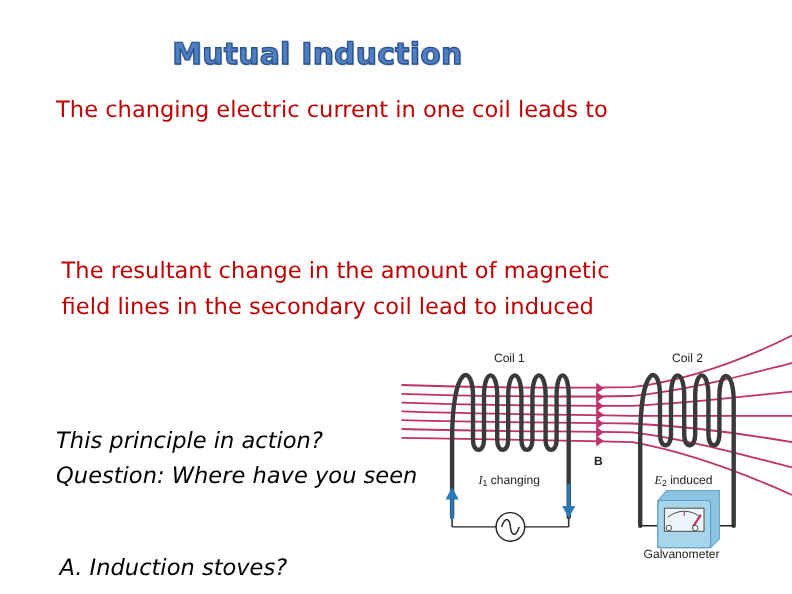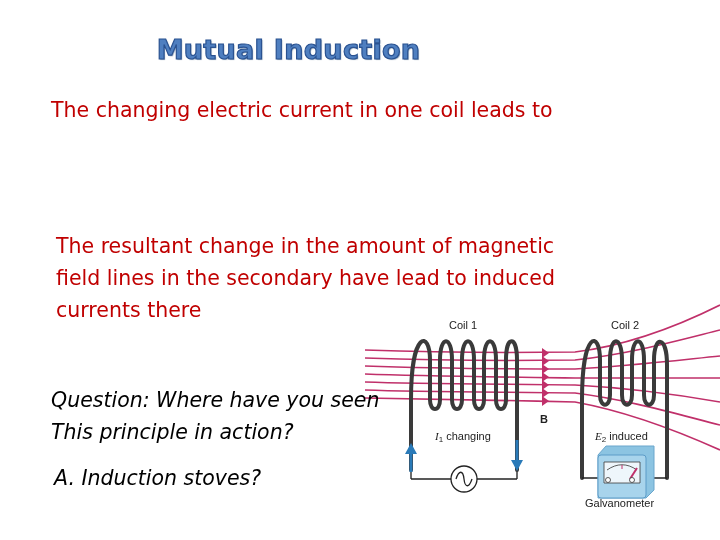--- a/index.html
+++ b/index.html
@@ -1,40 +1,39 @@
 <!DOCTYPE html>
 <html><head>
 <meta charset="utf-8">
 <style>
   html,body{margin:0;padding:0;}
   body{width:720px;height:540px;background:#ffffff;position:relative;overflow:hidden;font-family:"Liberation Sans",sans-serif;}
   .title{position:absolute;left:0;top:34px;width:577px;text-align:center;font-family:"DejaVu Sans",sans-serif;font-weight:bold;font-size:27px;color:#4f7fc0;-webkit-text-stroke:1.2px #2a5291;letter-spacing:0.3px;text-shadow:1px 1px 1px #9ab;}
   .para{position:absolute;font-family:"DejaVu Sans",sans-serif;font-size:20.5px;line-height:32px;color:#c00000;}
-  .p1{left:51px;top:94px;width:600px;}
+  .p1{left:51px;top:83px;width:600px;}
   .p2{left:56px;top:230px;width:600px;}
   .q{position:absolute;font-family:"DejaVu Sans",sans-serif;font-style:italic;font-size:20.5px;line-height:32px;color:#000;}
   .q1{left:51px;top:384px;width:400px;}
-  .q2{left:54px;top:462px;width:400px;}
+  .q2{left:54px;top:500px;width:400px;}
   .para span,.q span{display:block;white-space:nowrap;}
   svg{position:absolute;left:0;top:0;}
   .lbl{font-family:"Liberation Sans",sans-serif;font-size:11px;fill:#222;}
 </style>
 </head>
 <body>
 
 <div class="title">Mutual Induction</div>
 
 <div class="para p1">
   <span>The changing electric current in one coil leads to</span>
 </div>
 
 <div class="para p2">
   <span>The resultant change in the amount of magnetic</span>
-  <span>field lines in the secondary have lead to induced</span>
-  <span>currents there</span>
+  <span>field lines in the secondary coil lead to induced</span>
 </div>
 
 <svg width="720" height="540" viewBox="0 0 720 540">
   <defs>
     <marker id="arrB" markerWidth="8" markerHeight="8" refX="4" refY="4" orient="auto">
       <path d="M0,1 L7,4 L0,7 z" fill="#c0306a"></path>
     </marker>
   </defs>
 
   <g fill="none" stroke="#c0306a" stroke-width="1.6">
@@ -93,17 +92,17 @@
 
   <text class="lbl" x="449" y="329">Coil 1</text>
   <text class="lbl" x="611" y="329">Coil 2</text>
   <text class="lbl" x="540" y="423" style="font-weight:bold">B</text>
   <text class="lbl" x="435" y="440"><tspan style="font-style:italic;font-family:'Liberation Serif',serif">I</tspan><tspan dy="2" font-size="8">1</tspan><tspan dy="-2"> changing</tspan></text>
   <text class="lbl" x="595" y="440"><tspan style="font-style:italic;font-family:'Liberation Serif',serif">E</tspan><tspan dy="2" font-size="8">2</tspan><tspan dy="-2"> induced</tspan></text>
   <text class="lbl" x="585" y="507">Galvanometer</text>
 </svg>
 
 <div class="q q1">
+  <span>This principle in action?</span>
   <span>Question: Where have you seen</span>
-  <span>This principle in action?</span>
 </div>
 
 <div class="q q2">A. Induction stoves?</div>
 
 </body></html>

